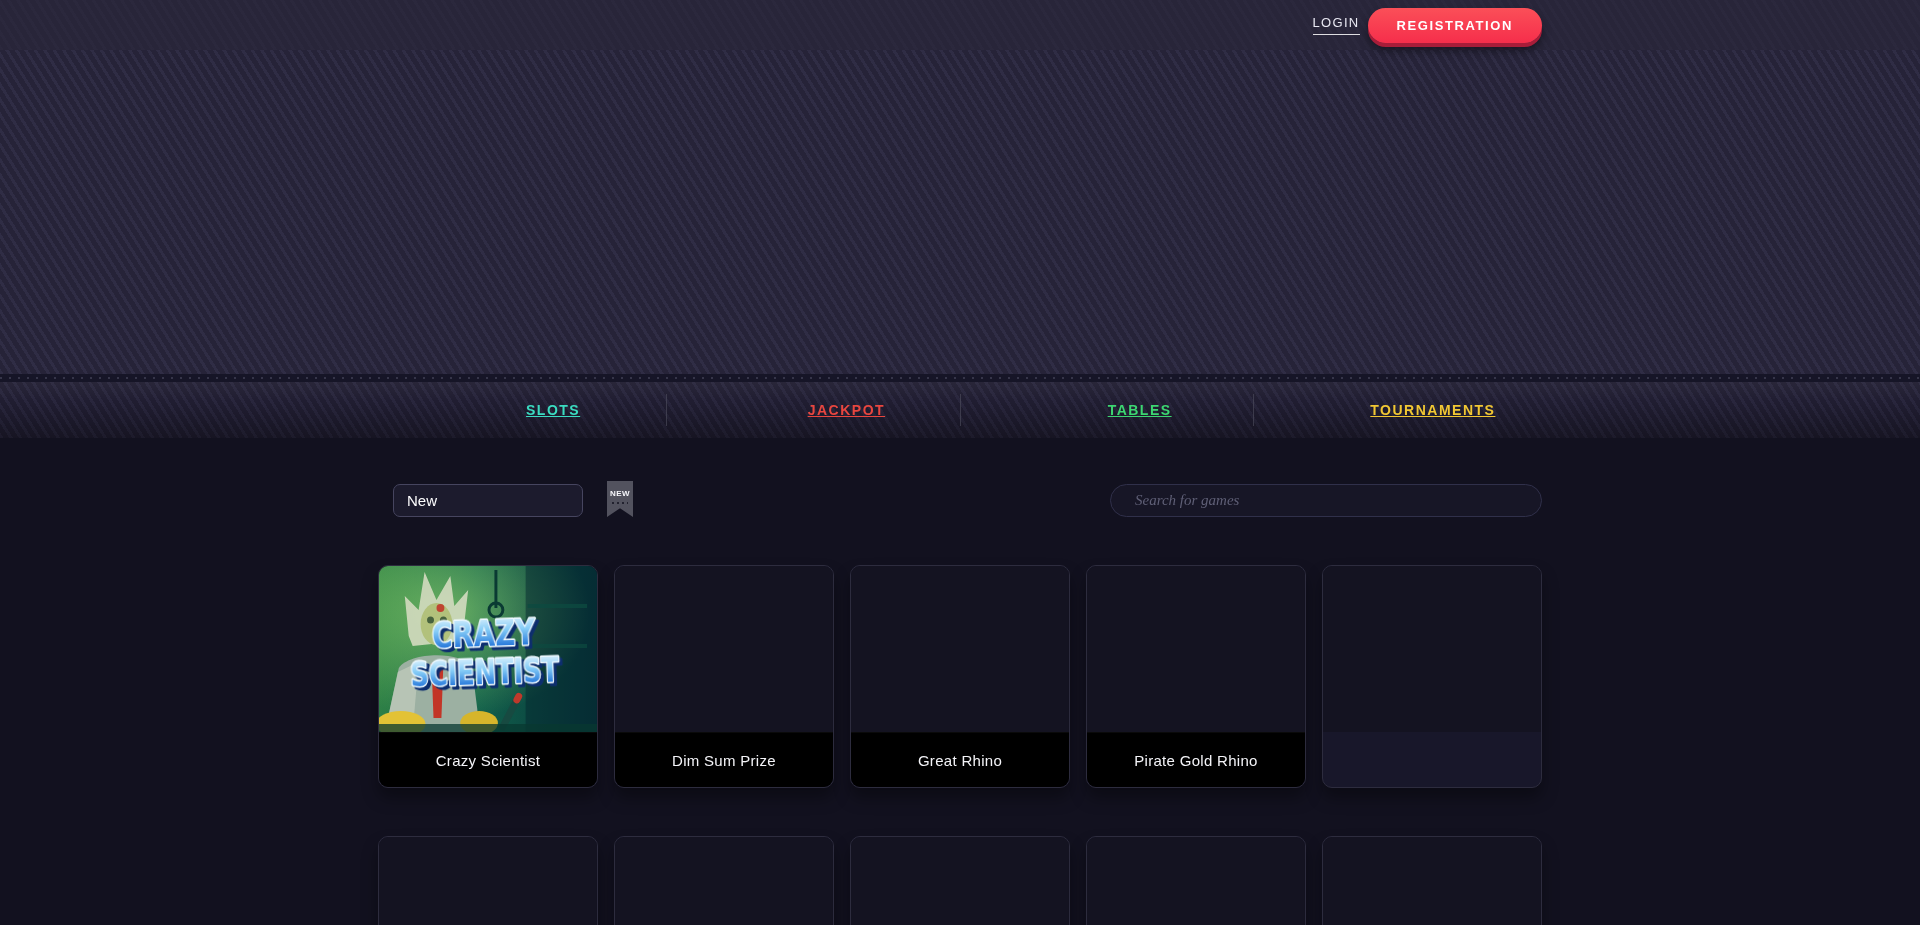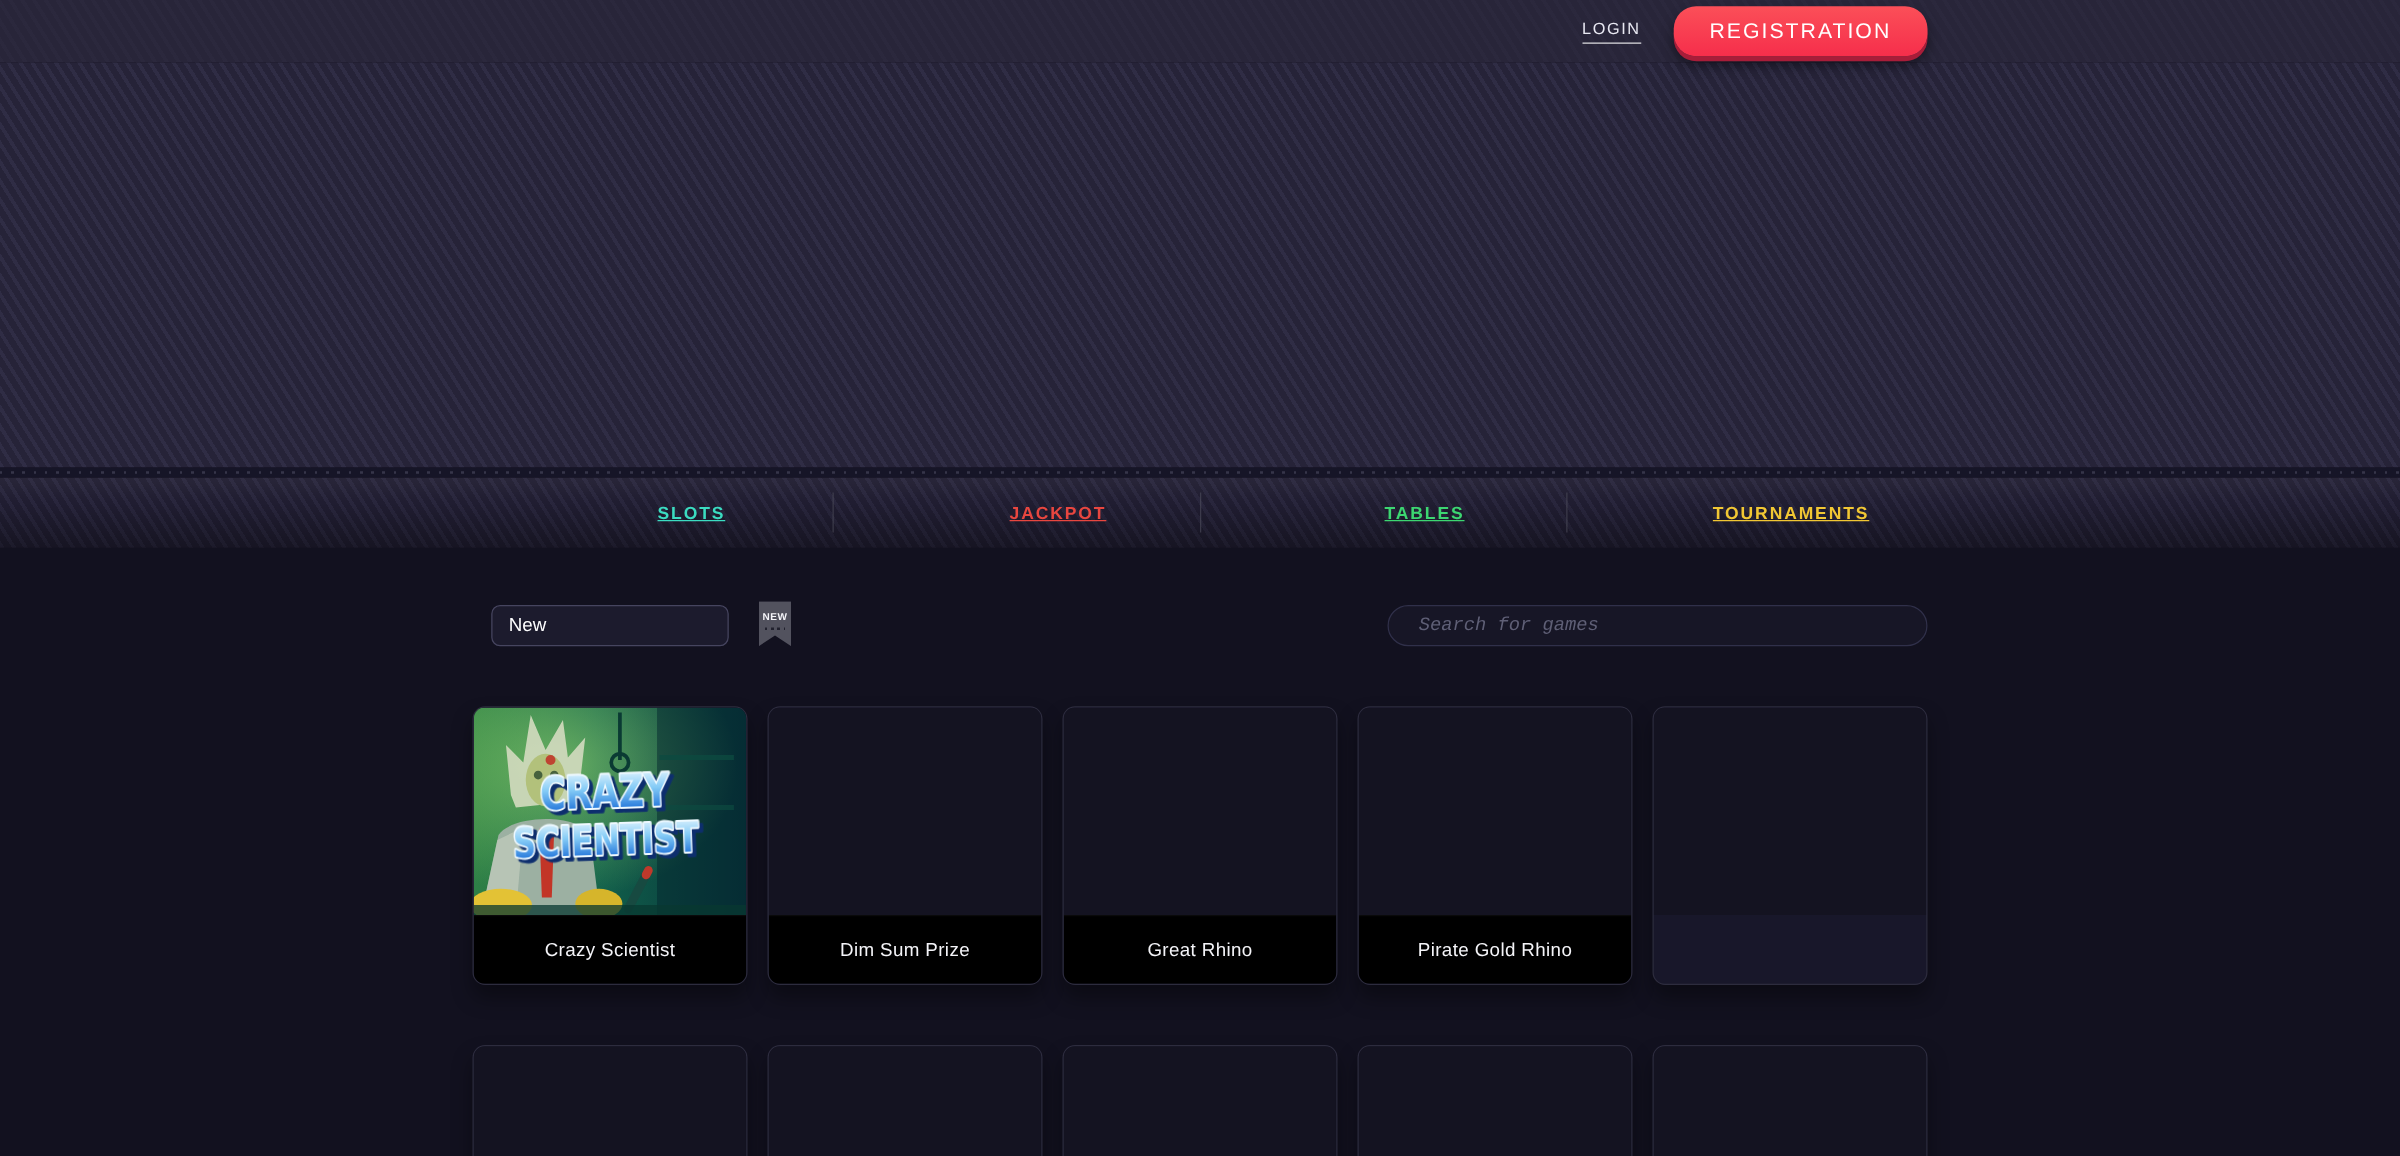--- a/index.html
+++ b/index.html
@@ -12,31 +12,31 @@
   .container { width:1164px; margin:0 auto; }
 
   
   .topbar {
     height:50px;
     background-color:#282539;
     background-image:repeating-linear-gradient(58deg, rgba(160,160,210,0.025) 0 3px, transparent 3px 8px);
   }
   .topbar-inner {
     height:100%;
-    display:flex; align-items:center; justify-content:flex-end; gap:26px;
+    display:flex; align-items:center; justify-content:flex-end; gap:8px;
   }
   .login-link {
     font-size:13px; letter-spacing:1.3px; color:#e8e8f2;
     padding-bottom:4px; border-bottom:1px solid rgba(255,255,255,0.85);
     cursor:pointer;
   }
   .reg-button {
     display:inline-block;
     background:linear-gradient(180deg,#fb4f58 0%, #f62e4b 100%);
-    color:#fff; font-weight:normal; font-size:17px; letter-spacing:1.6px;
+    color:#fff; font-weight:bold; font-size:13px; letter-spacing:1.6px;
     padding:10px 29px; border-radius:18px; border:none; cursor:pointer;
     box-shadow:0 4px 0 #a81d39, 0 7px 10px rgba(0,0,0,0.45);
     font-family:"Liberation Sans", sans-serif;
     text-align:right;
   }
 
   
   .hero {
     height:324px;
     background-color:#262338;
@@ -89,21 +89,21 @@
     background-image:repeating-linear-gradient(90deg, rgba(25,25,38,0.85) 0 2px, transparent 2px 5px);
   }
   .search-wrap {
     margin-left:auto; width:432px; height:33px;
     border:1px solid #30304a; border-radius:17px; background:#171626;
     display:flex; align-items:center; overflow:hidden;
   }
   .search-input {
     width:100%; background:transparent; border:none; outline:none;
     color:#fdba74; font-size:15px; font-style:italic; padding:0 24px;
-    font-family:Liberation Mono, monospace;
+    font-family:Liberation Serif, serif;
   }
   .search-input::placeholder { color:#5f5f76; opacity:1; font-style:italic; }
 
   
   .grid {
     margin-top:48px;
     display:grid; grid-template-columns:repeat(5, 220px); gap:15px 16px;
   }
   .card {
     height:223px; background:#18172a;

